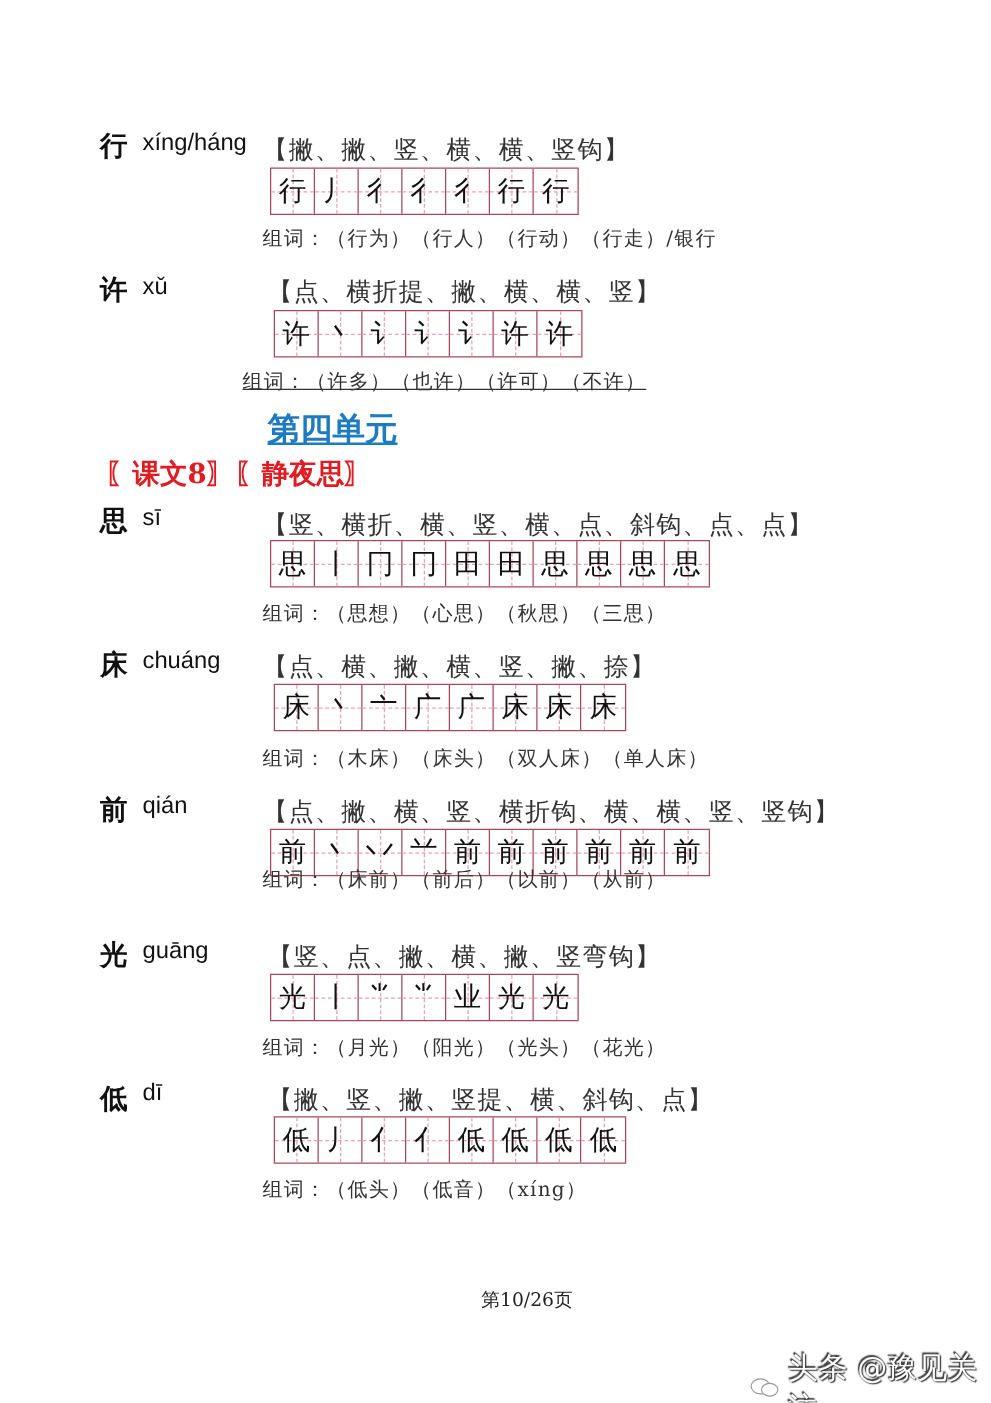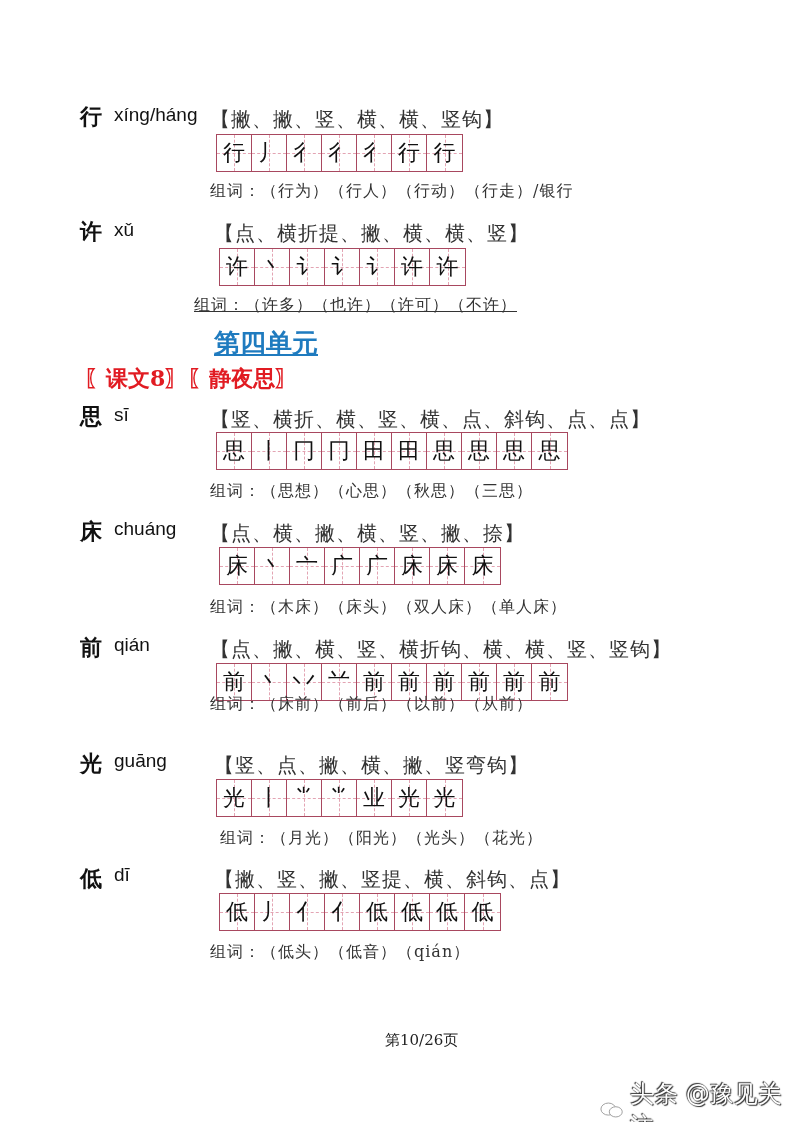--- a/index.html
+++ b/index.html
@@ -210,21 +210,21 @@
   <div class="cell">
       <span>业</span>
     </div>
   <div class="cell">
       <span>光</span>
     </div>
   <div class="cell">
       <span>光</span>
     </div>
 </div>
-<div class="abs words" style="left:220px;top:828px;">组词：（月光）（阳光）（光头）（花光）</div>
+<div class="abs words" style="left:210px;top:828px;">组词：（月光）（阳光）（光头）（花光）</div>
 
 <div class="abs big-char" style="left:80px;top:864px;">低</div>
 <div class="abs pinyin" style="left:114px;top:864px;">dī</div>
 <div class="abs strokes" style="left:214px;top:866px;">【撇、竖、撇、竖提、横、斜钩、点】</div>
 <div class="abs grid" style="left:219px;top:893px;">
   <div class="cell">
       <span>低</span>
     </div>
   <div class="cell">
       <span>丿</span>
@@ -241,21 +241,21 @@
   <div class="cell">
       <span>低</span>
     </div>
   <div class="cell">
       <span>低</span>
     </div>
   <div class="cell">
       <span>低</span>
     </div>
 </div>
-<div class="abs words" style="left:210px;top:942px;">组词：（低头）（低音）（qián）</div>
+<div class="abs words" style="left:210px;top:942px;">组词：（低头）（低音）（xíng）</div>
 
 <div class="abs footer" style="left:357px;top:1031px;margin-left:28px;">第10/26页</div>
 
 <div class="abs" style="left:600px;top:1078px;display:flex;align-items:center;gap:6px;">
   <svg width="26" height="20" viewBox="0 0 26 20">
     <ellipse cx="9" cy="9" rx="8" ry="6.5" fill="none" stroke="#999" stroke-width="1"></ellipse>
     <ellipse cx="17" cy="12" rx="7" ry="5.5" fill="#fff" stroke="#999" stroke-width="1"></ellipse>
   </svg>
   <span class="watermark">头条 @豫见关注</span>
 </div>

